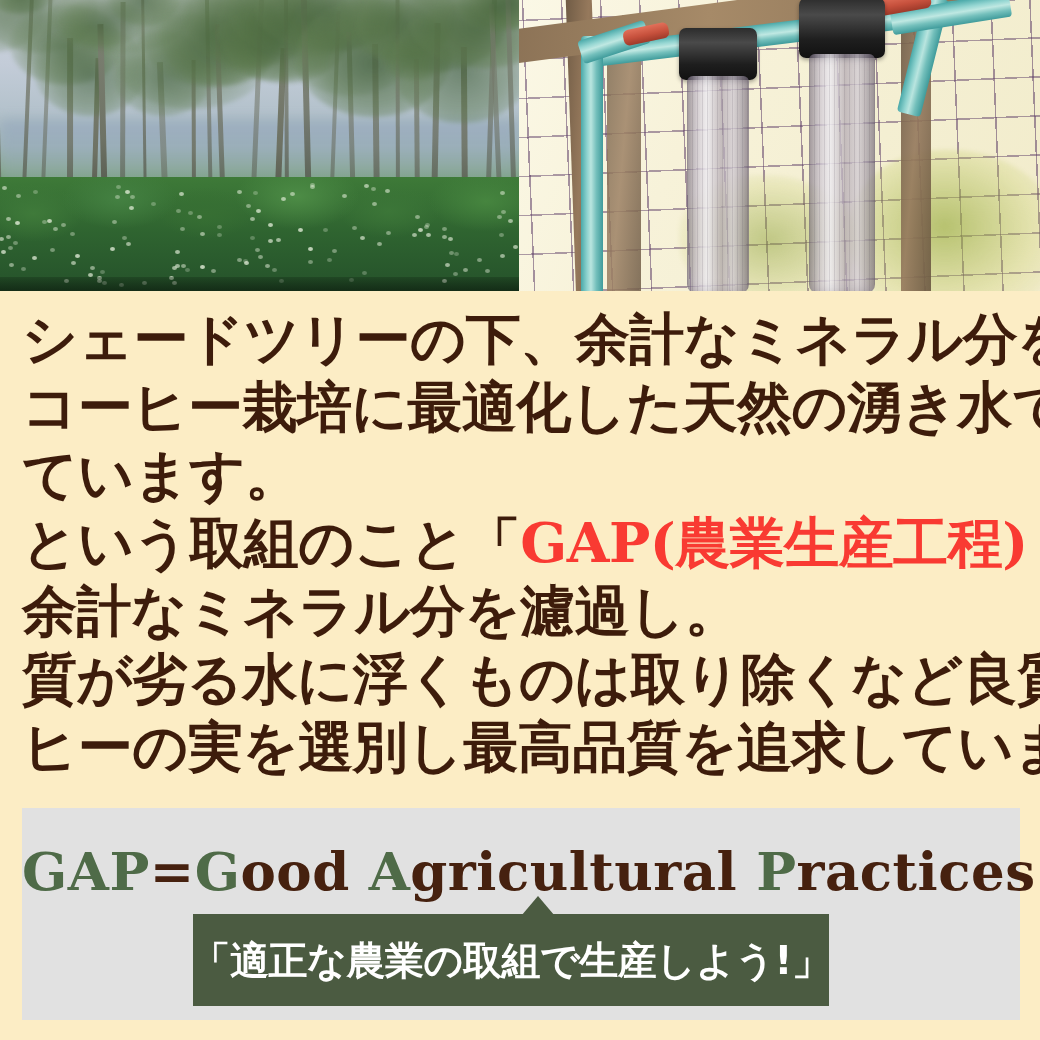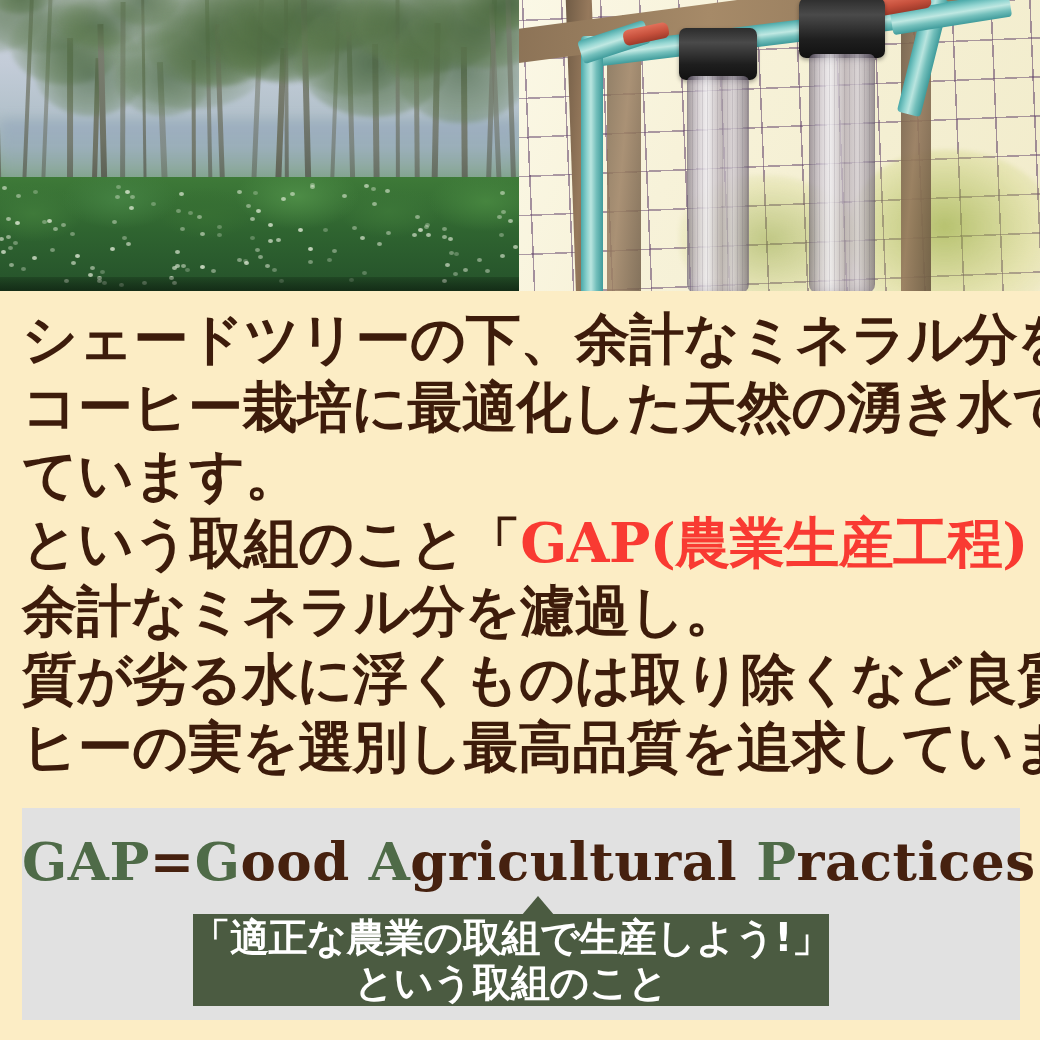--- a/index.html
+++ b/index.html
@@ -204,21 +204,21 @@
   
   .gap-panel {
     position: absolute;
     left: 22px; top: 808px;
     width: 998px; height: 212px;
     background: #e1e1e1;
     box-sizing: border-box;
   }
   .gap-title {
     position: absolute;
-    top: 22px; left: 0; right: 0;
+    top: 32px; left: 0; right: 0;
     text-align: left;
     font-family: "DejaVu Serif", "Liberation Serif", serif;
     font-weight: 700;
     font-size: 53px;
     line-height: 62px;
     letter-spacing: 0.5px;
     white-space: nowrap;
     color: #46210f;
   }
   .cap-g { color: #4f6b48; }
@@ -488,17 +488,16 @@
 
     <div class="line">質が劣る水に浮くものは取り除くなど良質なコー</div>
     <div class="line">ヒーの実を選別し最高品質を追求しています。</div>
   </div>
 
   <div class="gap-panel">
     <div class="gap-title" id="gapTitle"><span class="cap-g">GAP</span><span class="eq">=</span><span class="cap-g">G</span><span class="eq">ood</span><span class="eq"> </span><span class="cap-g">A</span><span class="eq">gricultural</span><span class="eq"> </span><span class="cap-g">P</span><span class="eq">ractices</span></div>
     <div class="arrow-up"></div>
     <div class="green-banner">
       <div class="banner-line">「適正な農業の取組で生産しよう!」</div>
-      <div class="banner-line">という取組のこと</div>
     </div>
   </div>
 
 </div>
 
 </body></html>

